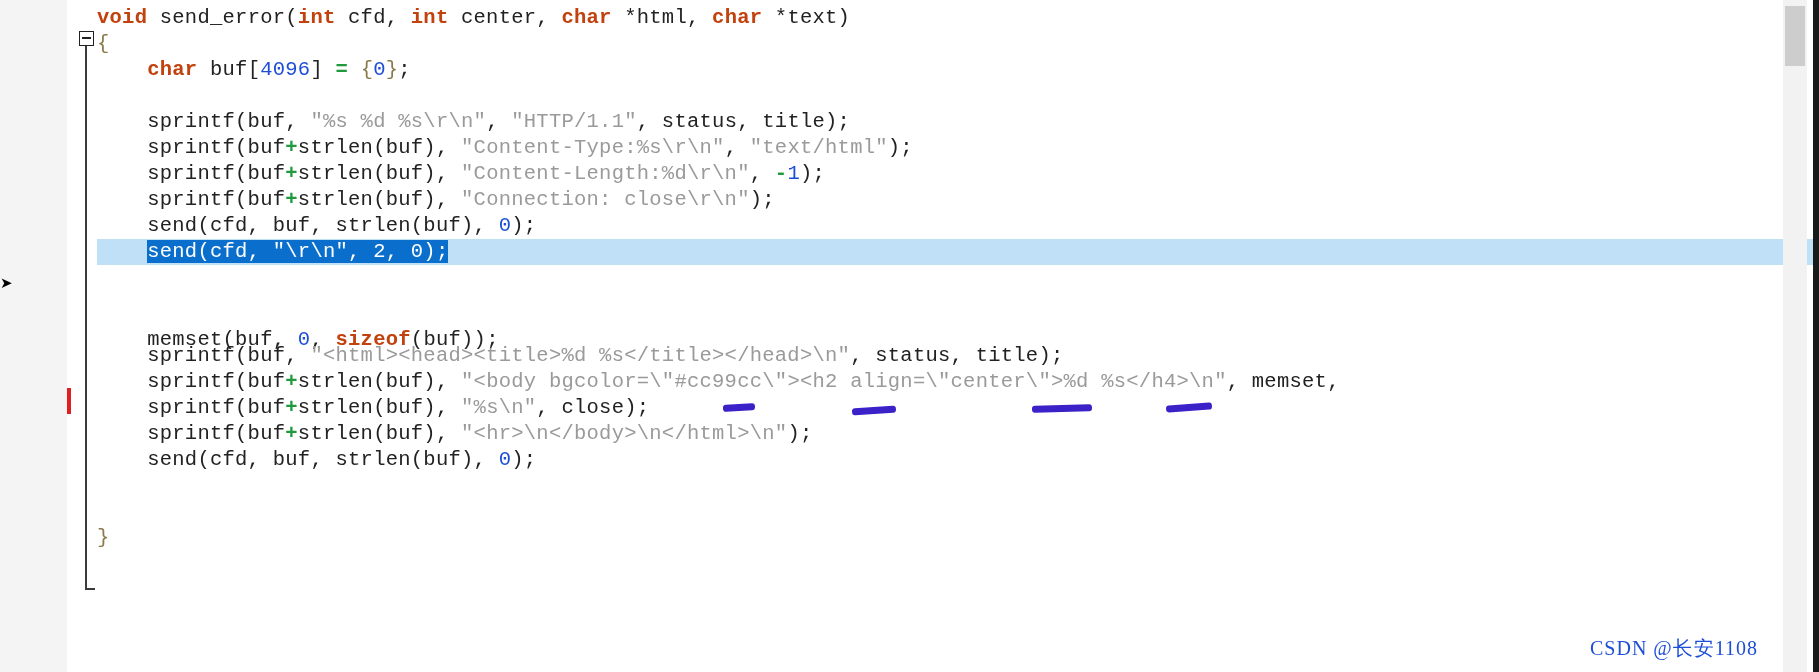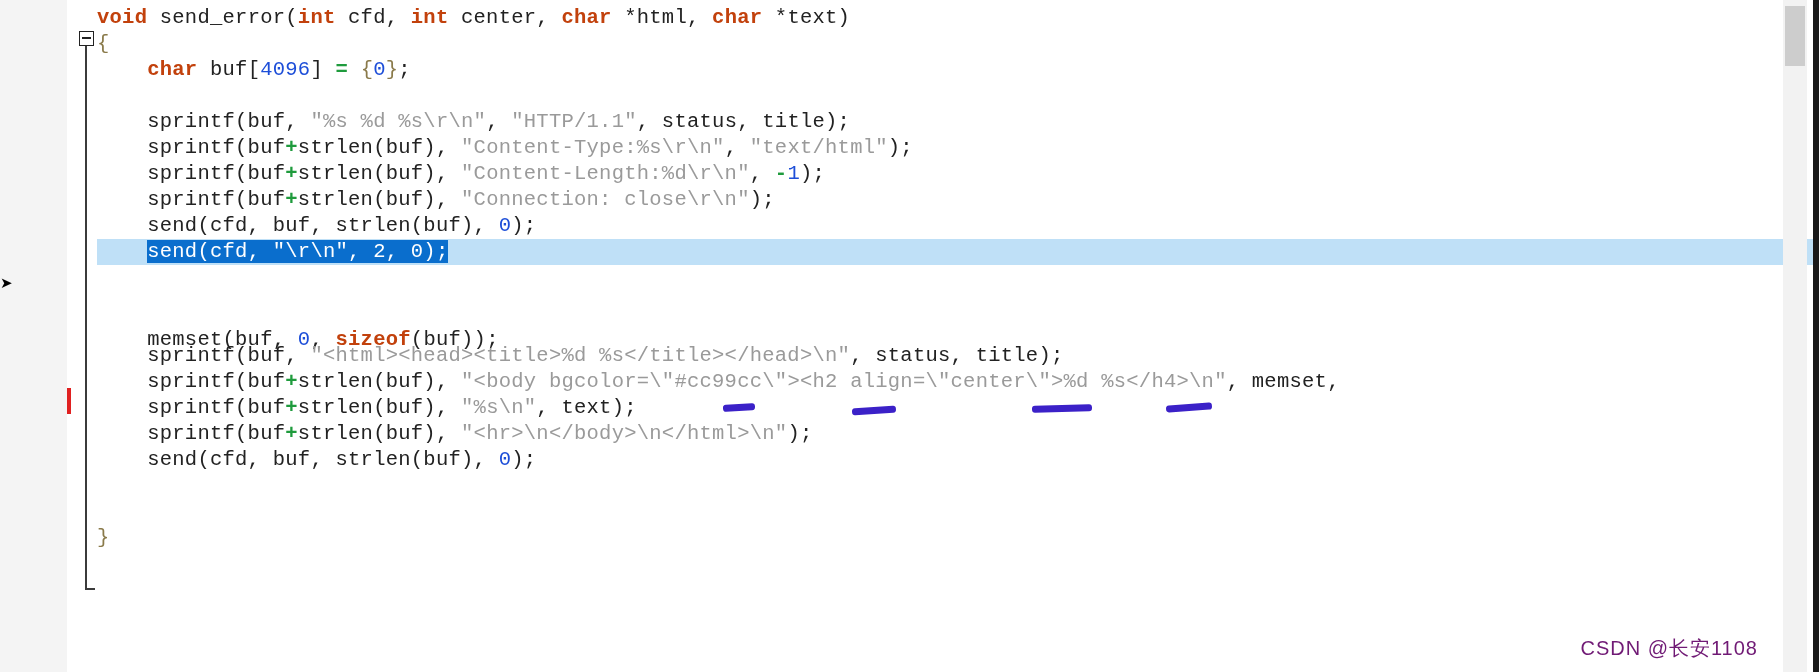--- a/index.html
+++ b/index.html
@@ -92,22 +92,22 @@
     position:absolute;right:6px;top:0;width:24px;height:672px;
     background:#f2f2f2;z-index:8;
   }
   .vthumb{
     position:absolute;right:8px;top:6px;width:20px;height:60px;
     background:#cdcdcd;z-index:9;
   }
   
   .watermark{
     position:absolute;right:55px;bottom:10px;z-index:10;
-    color:#701a75;font-size:20px;
-    font-family:Liberation Sans, sans-serif;
+    color:#1d4ed8;font-size:20px;
+    font-family:Liberation Serif, serif;
     letter-spacing:1px;white-space:nowrap;margin-left:44px;
   }
 </style>
 </head>
 <body>
 
 <div id="editor">
 
   <div class="gutter"></div>
   <div class="gutter-sep"></div>
@@ -197,21 +197,21 @@
       <span class="code"><span class="plain">    sprintf(buf, </span><span class="str">"&lt;html&gt;&lt;head&gt;&lt;title&gt;%d %s&lt;/title&gt;&lt;/head&gt;\n"</span><span class="plain">, status, title);</span></span>
     </div>
 
     <div class="row" style="top:369px;">
       <span class="ln">31</span>
       <span class="code"><span class="plain">    sprintf(buf</span><span class="op">+</span><span class="plain">strlen(buf), </span><span class="str">"&lt;body bgcolor=\"#cc99cc\"&gt;&lt;h2 align=\"center\"&gt;%d %s&lt;/h4&gt;\n"</span><span class="plain">, memset,</span></span>
     </div>
 
     <div class="row" style="top:395px;">
       <span class="ln">32</span>
-      <span class="code"><span class="plain">    sprintf(buf</span><span class="op">+</span><span class="plain">strlen(buf), </span><span class="str">"%s\n"</span><span class="plain">, text);</span></span>
+      <span class="code"><span class="plain">    sprintf(buf</span><span class="op">+</span><span class="plain">strlen(buf), </span><span class="str">"%s\n"</span><span class="plain">, close);</span></span>
     </div>
 
     <div class="row" style="top:421px;">
       <span class="ln">33</span>
       <span class="code"><span class="plain">    sprintf(buf</span><span class="op">+</span><span class="plain">strlen(buf), </span><span class="str">"&lt;hr&gt;\n&lt;/body&gt;\n&lt;/html&gt;\n"</span><span class="plain">);</span></span>
     </div>
 
     <div class="row" style="top:447px;">
       <span class="ln">34</span>
       <span class="code"><span class="plain">    send(cfd, buf, strlen(buf), </span><span class="num">0</span><span class="plain">);</span></span>

